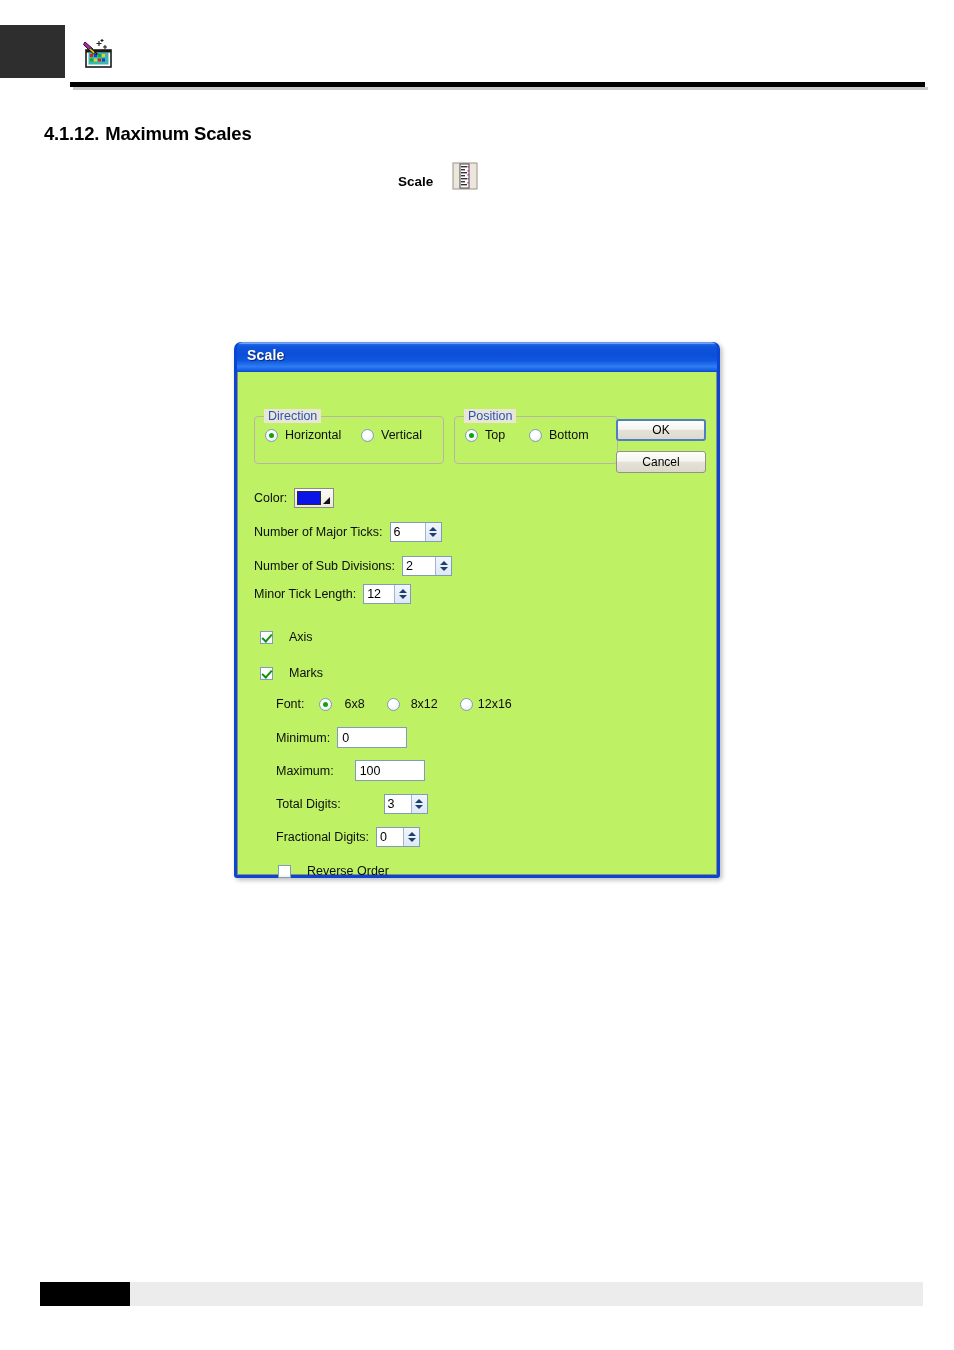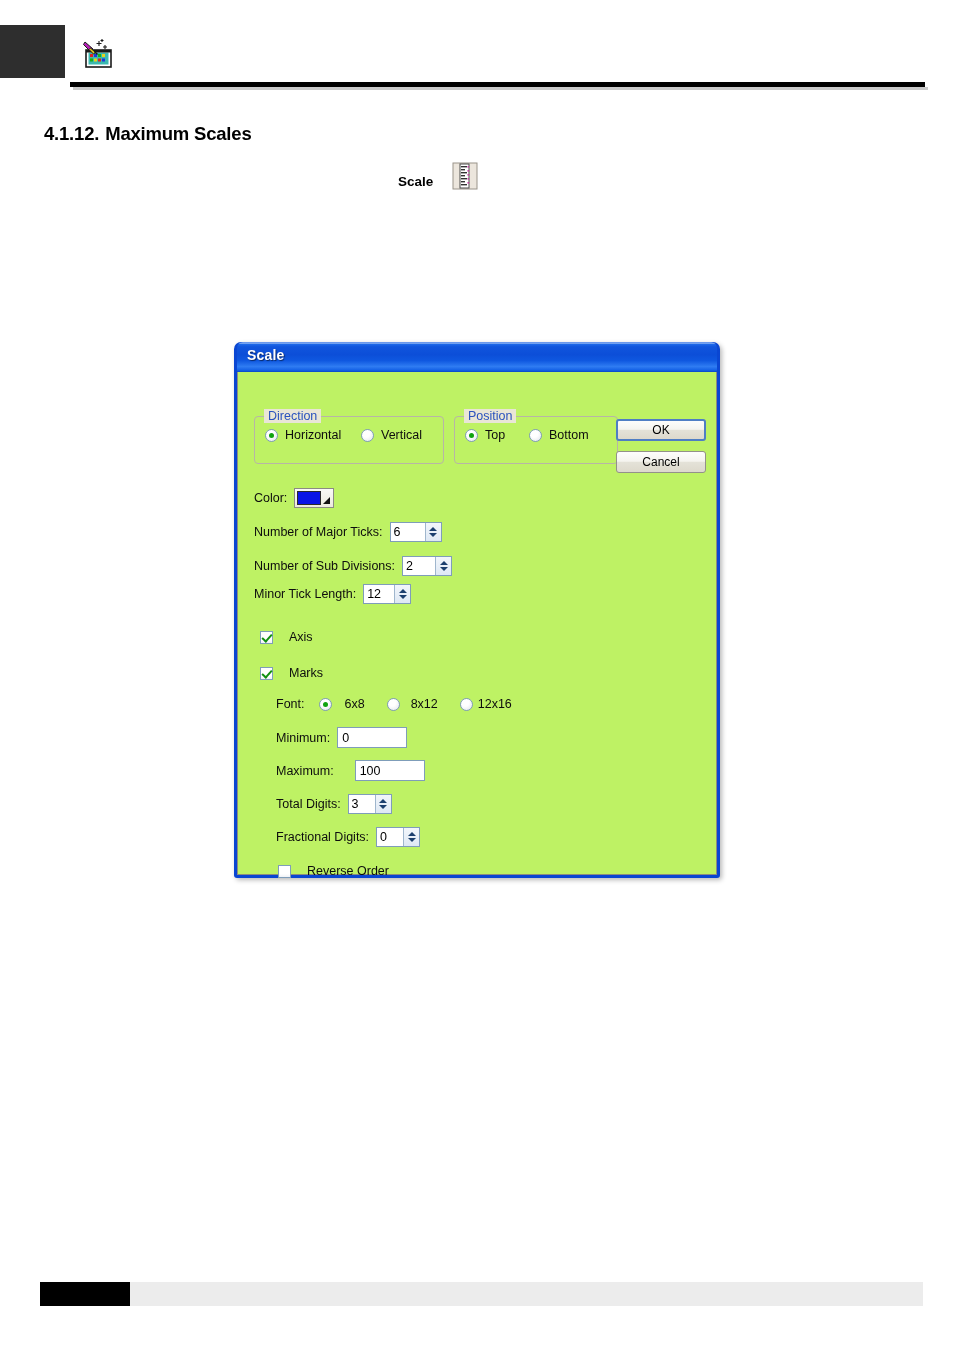--- a/index.html
+++ b/index.html
@@ -511,21 +511,21 @@
     <div class="field-row" style="left:38px; top:355px;">
       <span class="field-label">Minimum:</span>
       <span class="txtbox tb-w70">0</span>
     </div>
 
     <div class="field-row" style="left:38px; top:388px;gap:14px;">
       <span class="field-label">Maximum:</span>
       <span class="txtbox tb-w70">100</span>
     </div>
 
-    <div class="field-row" style="left:38px; top:422px;">
+    <div class="field-row" style="left:38px; top:422px;gap:36px;">
       <span class="field-label">Total Digits:</span>
       <span class="spinner sp-w44">
         <span class="sp-val">3</span>
         <span class="sp-btns">
           <span class="sp-up"></span>
           <span class="sp-dn"></span>
         </span>
       </span>
     </div>
 

